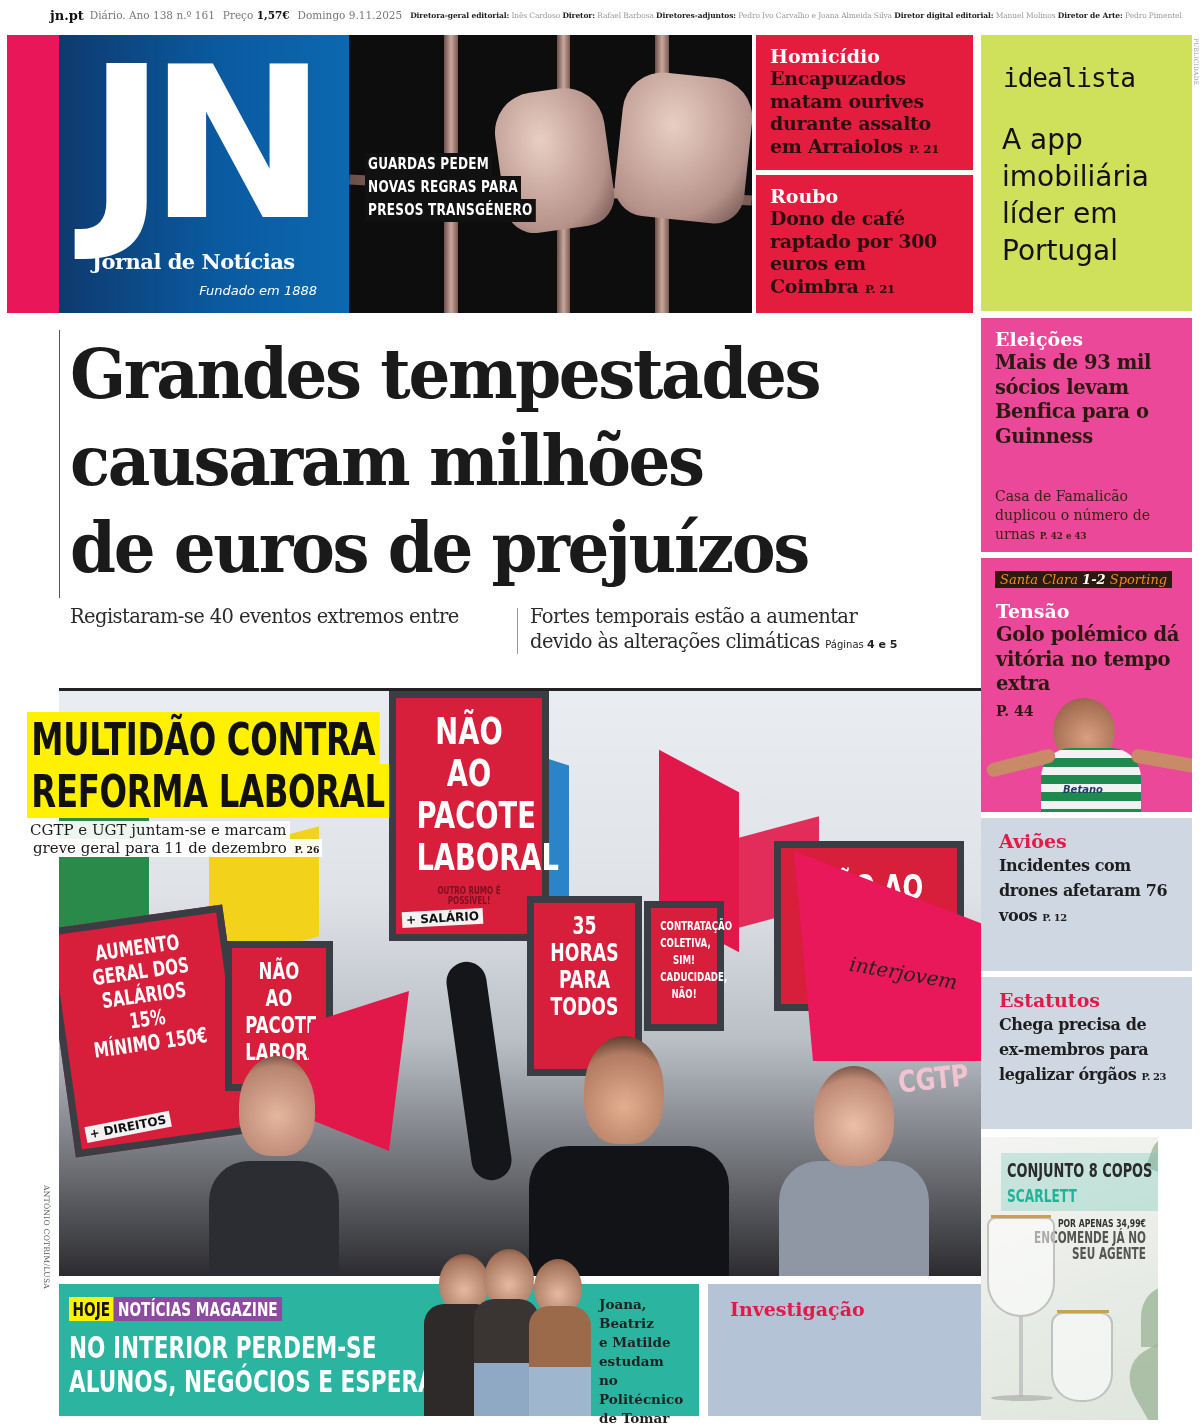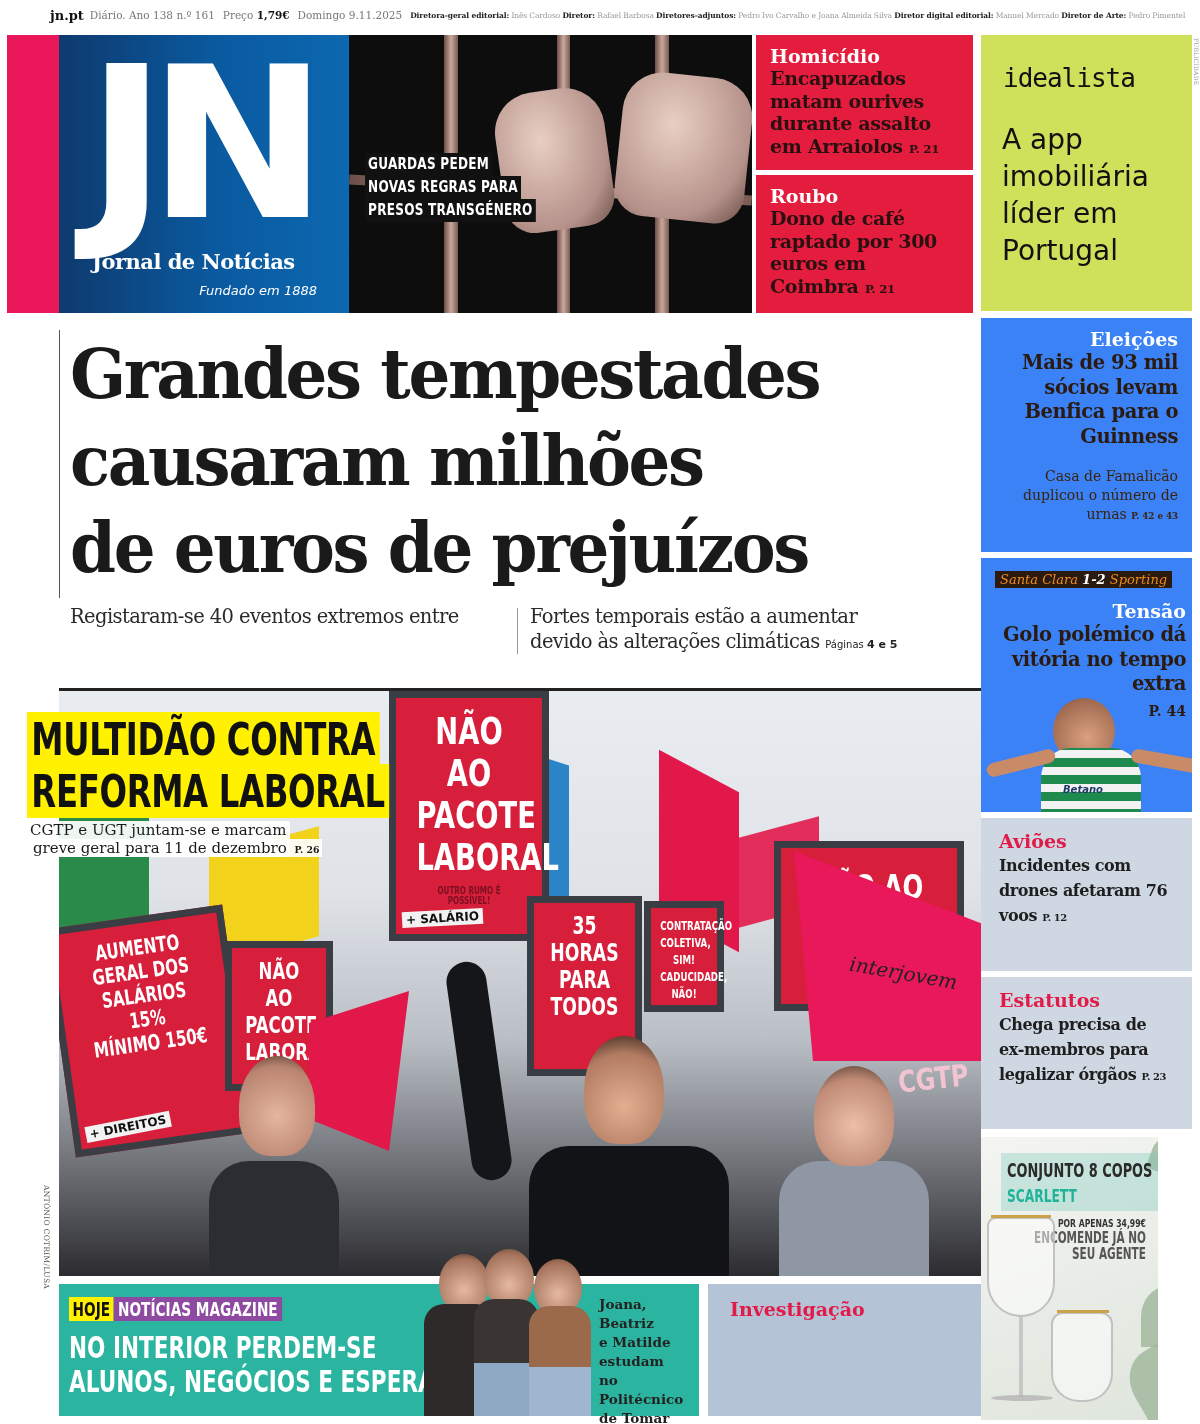--- a/index.html
+++ b/index.html
@@ -38,21 +38,21 @@
   .redbox .kicker { font-family: "DejaVu Serif", serif; font-weight: bold; font-size: 19px; color: #fff; line-height: 22px; }
   .redbox .hl { font-family: "DejaVu Serif", serif; font-weight: bold; font-size: 19px; line-height: 22.5px; color: #2a1010; letter-spacing: -0.3px; }
 
   
   .idealista { left: 981px; top: 35px; width: 211px; height: 276px; background: #cfe05a; }
   .idealista .brand { position: absolute; left: 22px; top: 28px; font-family: "DejaVu Sans Mono", monospace; font-size: 26px; letter-spacing: -1px; color: #111; }
   .idealista .copy { position: absolute; left: 21px; top: 86px; font-family: "DejaVu Sans", sans-serif; font-size: 28px; line-height: 37px; color: #111; }
   .pub { left: 1192px; top: 38px; width: 8px; height: 60px; }
   .pub span { display: block; transform: rotate(90deg); transform-origin: left top; position: absolute; left: 8px; top: 0; font-family: "DejaVu Serif", serif; font-size: 6px; color: #999; white-space: nowrap; letter-spacing: 0.2px; }
 
-  .orange { background: #3b82f6; text-align: right; }
+  .orange { background: #ec4899; }
   .rc-kicker { font-family: "DejaVu Serif", serif; font-weight: bold; font-size: 19px; line-height: 23px; color: #fff; }
   .rc-hl { font-family: "DejaVu Serif", serif; font-weight: bold; font-size: 19.5px; line-height: 24.5px; color: #2a1a10; letter-spacing: -0.4px; }
   .rc-dek { font-family: "DejaVu Serif", serif; font-size: 14px; line-height: 19px; color: #3a2410; }
 
   .grey { background: #ced7e2; }
   .grey .rc-kicker { color: #e21a48; }
   .grey .rc-hl { color: #1e1e1e; font-weight: bold; font-size: 16px; line-height: 25px; }
 
   
   .vrule { position: absolute; width: 1px; background: #555; }
@@ -102,27 +102,27 @@
   .glass { position: absolute; border: 2px solid rgba(180,180,180,0.8); background: rgba(255,255,255,0.5); }
   .goldrim { position: absolute; height: 3px; background: #c9a24a; }
   .leaf { position: absolute; background: #9fb59a; border-radius: 50% 0 50% 0; opacity: 0.8; }
 </style>
 </head>
 <body>
 
 <div class="abs topbar">
   <span class="site">jn.pt</span>
   <span class="meta">Diário. Ano 138 n.º 161</span>
-  <span class="meta"><span>Preço</span> <span class="price">1,79€</span></span>
+  <span class="meta"><span>Preço</span> <span class="price">1,57€</span></span>
   <span class="meta">Domingo 9.11.2025</span>
   <span class="credits">
     <b>Diretora-geral editorial:</b> <span>Inês Cardoso</span>
     <b>Diretor:</b> <span>Rafael Barbosa</span>
     <b>Diretores-adjuntos:</b> <span>Pedro Ivo Carvalho e Joana Almeida Silva</span>
-    <b>Diretor digital editorial:</b> <span>Manuel Mercado</span>
+    <b>Diretor digital editorial:</b> <span>Manuel Molinos</span>
     <b>Diretor de Arte:</b> <span>Pedro Pimentel</span>
   </span>
 </div>
 
 <div class="abs pinkstrip"></div>
 <div class="abs logo">
   <div class="jn">JN</div>
   <div class="name">Jornal de Notícias</div>
   <div class="founded">Fundado em 1888</div>
 </div>
@@ -159,21 +159,21 @@
     <span>Portugal</span>
   </div>
 </div>
 <div class="abs pub">
     <span>PUBLICIDADE</span>
   </div>
 
 <div class="abs orange" style="left:981px;top:318px;width:211px;height:234px;padding:10px 14px;">
   <div class="rc-kicker">Eleições</div>
   <div class="rc-hl">Mais de 93 mil sócios levam Benfica para o Guinness</div>
-  <div class="rc-dek" style="margin-top:18px;"><span>Casa de Famalicão duplicou o número de urnas</span> <b class="pg">P. 42 e 43</b></div>
+  <div class="rc-dek" style="margin-top:38px;"><span>Casa de Famalicão duplicou o número de urnas</span> <b class="pg">P. 42 e 43</b></div>
 </div>
 
 <div class="abs orange" style="left:981px;top:558px;width:211px;height:254px;overflow:hidden;">
   <div style="position:absolute;left:14px;top:13px;background:#2a1a10;padding:1px 5px;font-family:'DejaVu Serif',serif;font-style:italic;font-size:13px;color:#f28a1c;white-space:nowrap;">
     <span>Santa Clara</span> <b style="color:#fff;">1-2</b> <span>Sporting</span>
   </div>
   <div style="position:absolute;left:15px;top:42px;width:190px;">
     <div class="rc-kicker">Tensão</div>
     <div class="rc-hl">Golo polémico dá vitória no tempo extra</div>
     <div class="pg" style="margin-top:6px;font-size:14px;color:#2a1a10;">P. 44</div>
@@ -262,21 +262,21 @@
     <span class="t" style="font-size:23px;line-height:27px;">NÃO AO</span>
     <span class="t" style="font-size:23px;line-height:27px;">PACOTE</span>
     <span class="t" style="font-size:23px;line-height:27px;">LABORAL</span>
   </div>
   <div class="sign" style="left:468px;top:205px;width:115px;height:180px;padding-top:10px;">
     <span class="t" style="font-size:24px;line-height:27px;">35</span>
     <span class="t" style="font-size:24px;line-height:27px;">HORAS</span>
     <span class="t" style="font-size:24px;line-height:27px;">PARA</span>
     <span class="t" style="font-size:24px;line-height:27px;">TODOS</span>
   </div>
-  <div class="sign" style="left:585px;top:210px;width:80px;height:111px;padding-top:10px;">
+  <div class="sign" style="left:585px;top:210px;width:80px;height:130px;padding-top:10px;">
     <span class="t" style="font-size:12px;line-height:17px;">CONTRATAÇÃO</span>
     <span class="t" style="font-size:12px;line-height:17px;">COLETIVA, SIM!</span>
     <span class="t" style="font-size:12px;line-height:17px;">CADUCIDADE,</span>
     <span class="t" style="font-size:12px;line-height:17px;">NÃO!</span>
   </div>
   <div class="sign" style="left:715px;top:150px;width:190px;height:170px;padding-top:20px;">
     <span class="t" style="font-size:34px;line-height:38px;">NÃO AO</span>
   </div>
 
   <div class="flag" style="left:735px;top:160px;width:190px;height:210px;background:#e8185a;clip-path:polygon(0 0,100% 35%,100% 100%,10% 100%);"></div>

